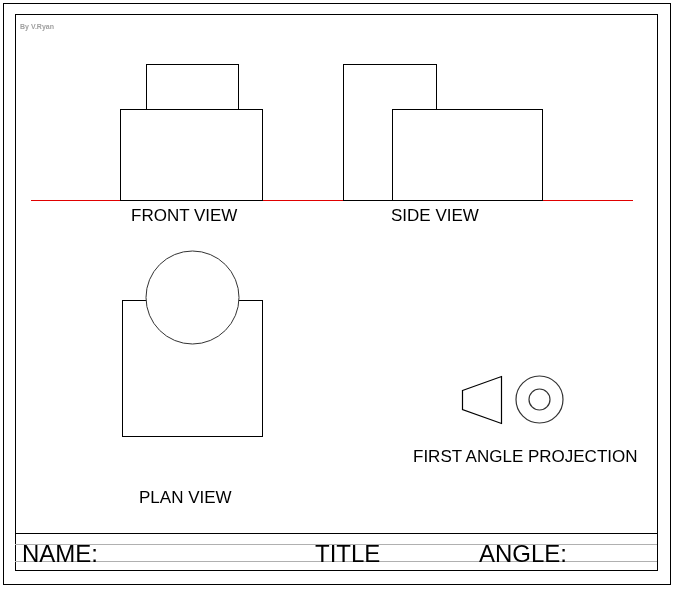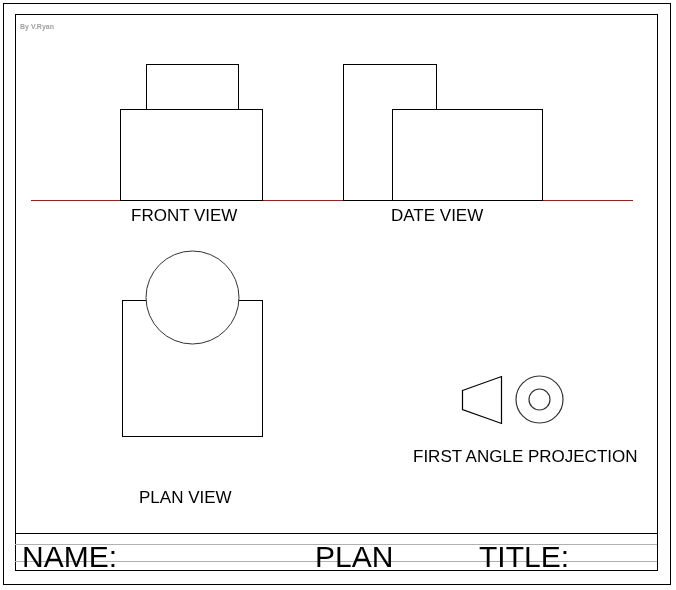--- a/index.html
+++ b/index.html
@@ -2,21 +2,21 @@
 <html><head>
 <meta charset="utf-8">
 <style>
   html, body { margin:0; padding:0; background:#ffffff; }
   body { width:676px; height:590px; position:relative; overflow:hidden; font-family:"Liberation Sans", sans-serif; }
   .abs { position:absolute; }
   .outer { left:3px; top:3px; width:668px; height:582px; border:1px solid #000; box-sizing:border-box; }
   .inner { left:15px; top:14px; width:643px; height:557px; border:1px solid #000; box-sizing:border-box; }
   .credit { left:20px; top:23px; font-size:7px; color:#a0a0a0; font-weight:bold; }
   .lbl { font-size:17px; color:#000; white-space:nowrap; }
-  .tb { font-size:30px; color:#000; white-space:nowrap; }
+  .tb { font-size:24px; color:#000; white-space:nowrap; }
   svg { position:absolute; left:0; top:0; }
 </style>
 </head>
 <body>
 
 <div class="abs outer"></div>
 <div class="abs inner"></div>
 <div class="abs credit">By V.Ryan</div>
 
 <svg width="676" height="590" viewBox="0 0 676 590">
@@ -43,19 +43,19 @@
     <circle cx="539.5" cy="399.5" r="23.5" stroke="#333"></circle>
     <circle cx="539.5" cy="399.5" r="10.5" stroke="#333"></circle>
   </g>
 
   <line x1="15" y1="533.5" x2="657" y2="533.5" stroke="#000" stroke-width="1"></line>
   <line x1="15" y1="544.5" x2="657" y2="544.5" stroke="#b0b0b0" stroke-width="1"></line>
   <line x1="15" y1="561.5" x2="657" y2="561.5" stroke="#b0b0b0" stroke-width="1"></line>
 </svg>
 
 <div class="abs lbl" style="left:131px; top:206px;">FRONT VIEW</div>
-<div class="abs lbl" style="left:391px; top:206px;">DATE VIEW</div>
+<div class="abs lbl" style="left:391px; top:206px;">SIDE VIEW</div>
 <div class="abs lbl" style="left:139px; top:445px;margin-top:43px;">PLAN VIEW</div>
 <div class="abs lbl" style="left:381px; top:447px;margin-left:32px;">FIRST ANGLE PROJECTION</div>
 
 <div class="abs tb" style="left:22px; top:540px;">NAME:</div>
-<div class="abs tb" style="left:315px; top:540px;">PLAN</div>
-<div class="abs tb" style="left:479px; top:540px;">TITLE:</div>
+<div class="abs tb" style="left:315px; top:540px;">TITLE</div>
+<div class="abs tb" style="left:479px; top:540px;">ANGLE:</div>
 
 </body></html>

